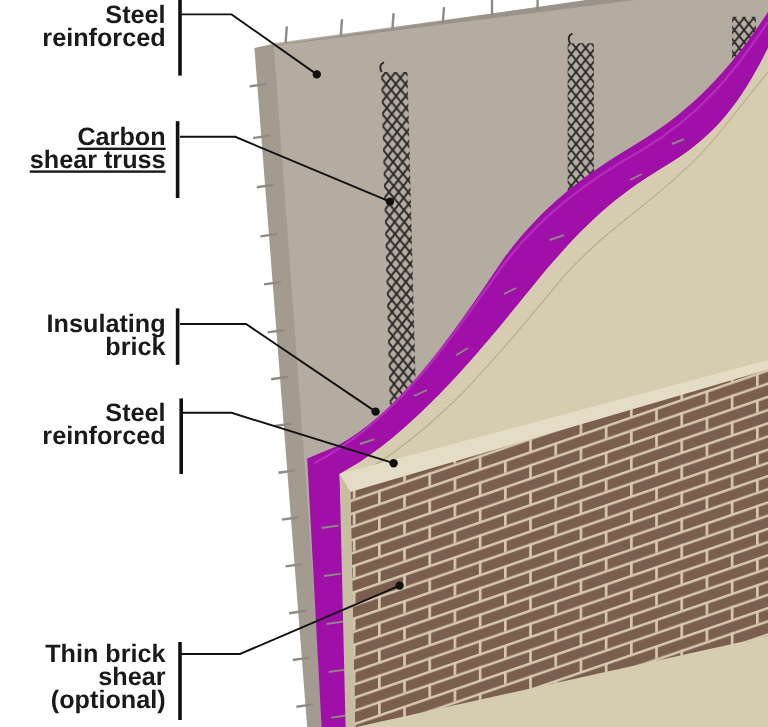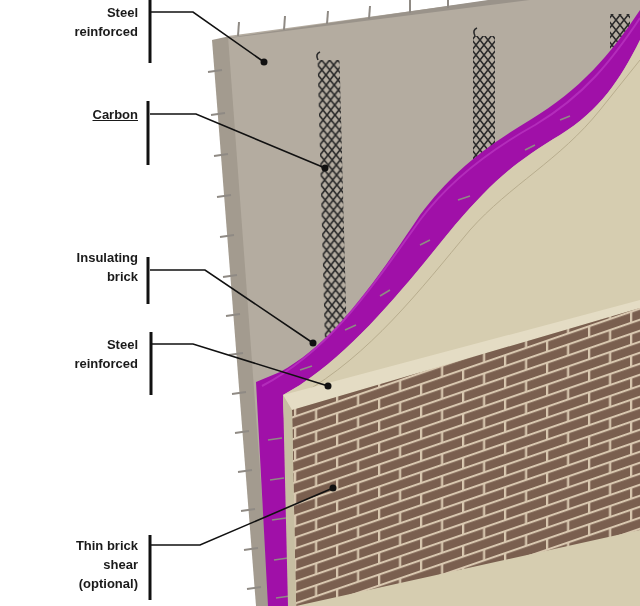--- a/index.html
+++ b/index.html
@@ -4,21 +4,21 @@
   <style>
     html, body { margin: 0; padding: 0; background: #ffffff; }
     body { width: 640px; height: 606px; position: relative; overflow: hidden; font-family: "Liberation Sans", sans-serif; }
     #diagram { position: absolute; left: 0; top: 0; width: 640px; height: 606px; }
     .label {
       position: absolute;
       right: calc(640px - 138px);
       text-align: right;
       font-family: "Liberation Sans", sans-serif;
       font-weight: bold;
-      font-size: 13px;
+      font-size: 21px;
       line-height: 19px;
       color: #1a1a1a;
       white-space: nowrap;
     }
     .label span { display: block; }
   </style>
 </head>
 <body>
 
 <svg id="diagram" viewBox="0 0 640 606" xmlns="http://www.w3.org/2000/svg">
@@ -137,22 +137,23 @@
       <circle cx="333" cy="488" r="3.5" fill="#111111"></circle>
     </g>
 </svg>
 
 <div class="label" style="top:3px;">
   <span>Steel</span>
   <span>reinforced</span>
 </div>
 <div class="label" style="top:105px;text-decoration:underline;">
   <span>Carbon</span>
+  <span>shear truss</span>
 </div>
-<div class="label" style="top:248px;">
+<div class="label" style="top:261px;">
   <span>Insulating</span>
   <span>brick</span>
 </div>
 <div class="label" style="top:335px;">
   <span>Steel</span>
   <span>reinforced</span>
 </div>
 <div class="label" style="top:536px;text-align:right;">
   <span>Thin brick</span>
   <span>shear</span>

